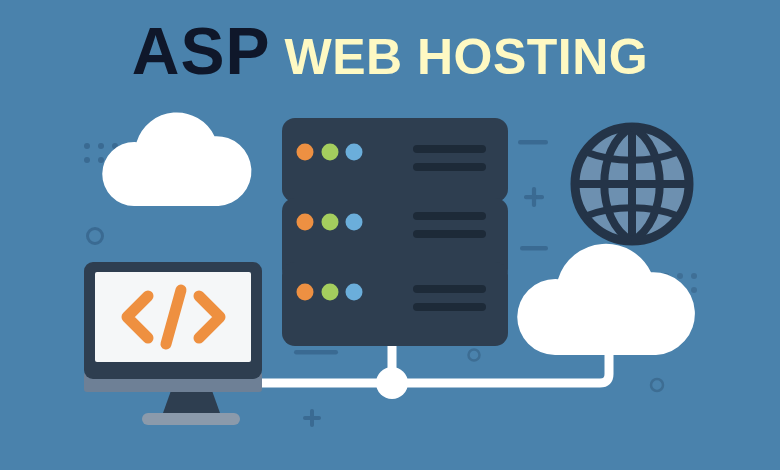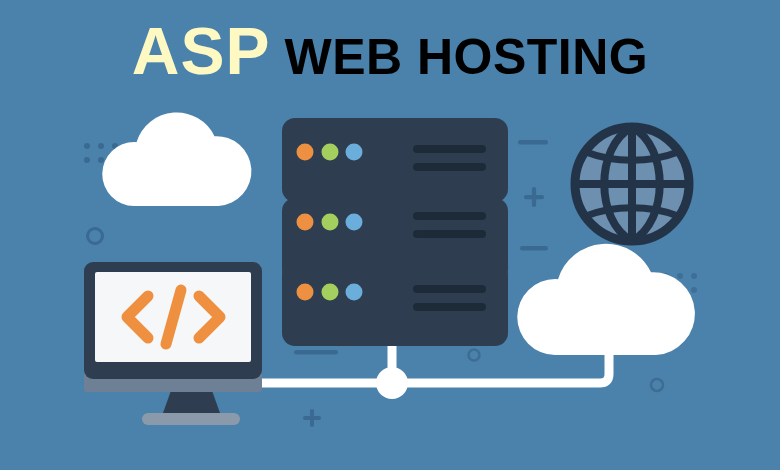--- a/index.html
+++ b/index.html
@@ -34,28 +34,28 @@
     top: 18px;
     width: 780px;
     text-align: center;
     white-space: nowrap;
     line-height: 1;
     user-select: none;
   }
   #title-asp {
     font-size: 66px;
     font-weight: bold;
-    color: #fef9c3;
+    color: #0f172a;
     letter-spacing: 1px;
     vertical-align: baseline;
   }
   #title-rest {
     font-size: 50px;
     font-weight: bold;
-    color: #000000;
+    color: #fef9c3;
     letter-spacing: 0.5px;
     vertical-align: baseline;
     margin-left: 14px;
   }
 </style>
 </head>
 <body>
 
 <div id="banner">
 

